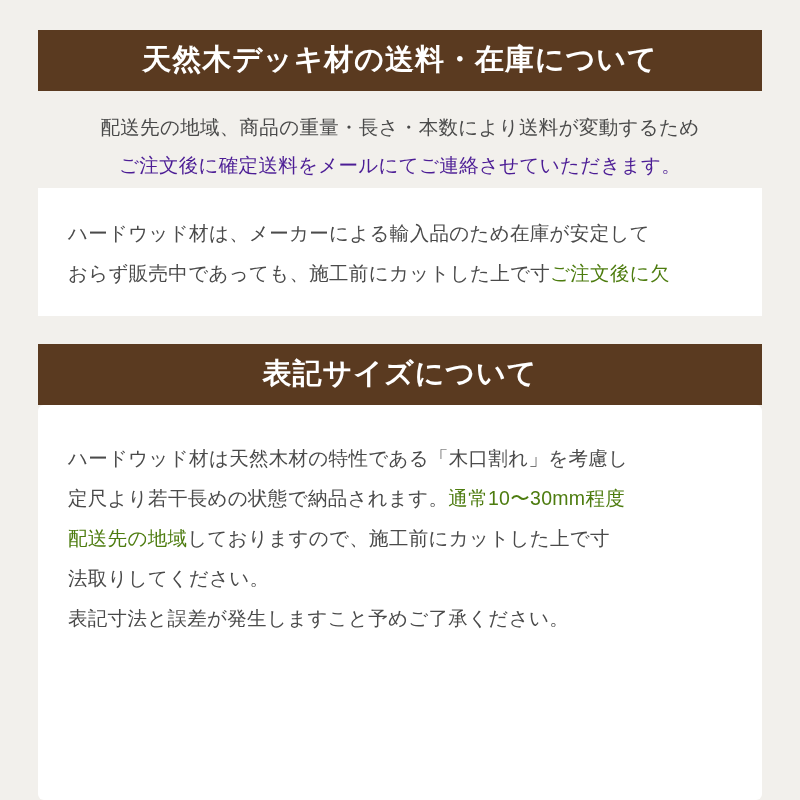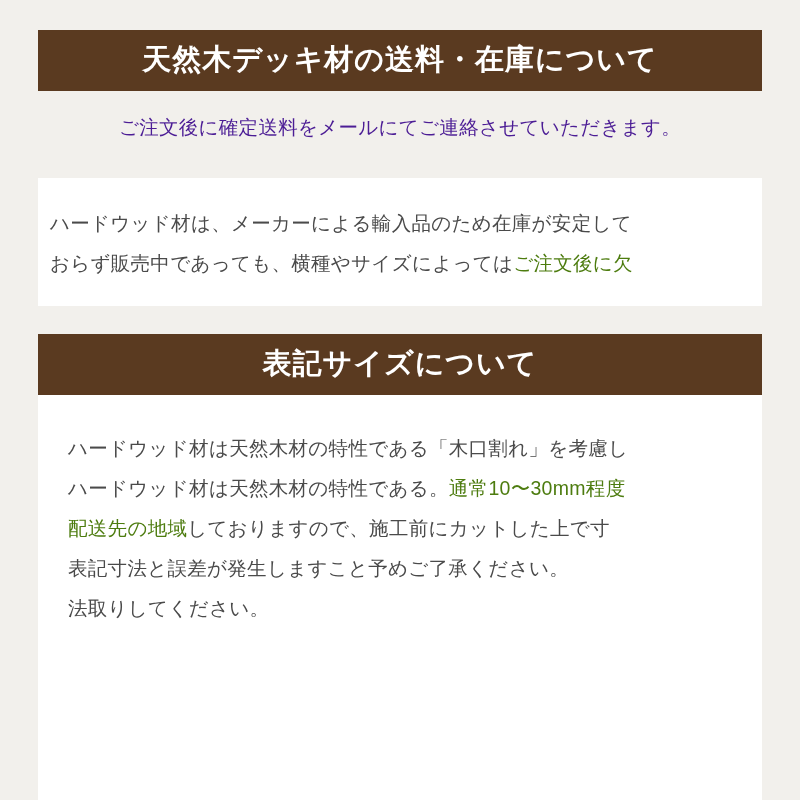--- a/index.html
+++ b/index.html
@@ -40,22 +40,22 @@
     font-size: 19.5px;
     line-height: 1.92;
     color: #4a4a4a;
     letter-spacing: 0.3px;
   }
   .intro .alert {
     color: #4c1d95;
   }
   .card {
     background: #ffffff;
-    margin-top: 31px;
-    padding: 26px 30px 24px 12px;
+    margin-top: 4px;
+    padding: 26px 30px 24px 30px;
     box-sizing: border-box;
   }
   .card p {
     margin: 0;
     font-size: 19.5px;
     line-height: 1.95;
     color: #4a4a4a;
     letter-spacing: 0.3px;
   }
   .card p + p {
@@ -64,41 +64,43 @@
   .card .alert {
     color: #4d7c0f;
   }
   .band.second {
     margin-top: 28px;
   }
   .card.size-card {
     margin-top: 0;
     padding: 34px 30px 30px 30px;
     flex: 1;
+    border-radius: 6px;
   }
 </style>
 </head>
 <body>
 
 <div class="page">
 
   <div class="band first">天然木デッキ材の送料・在庫について</div>
 
   <div class="intro">
+    <div>配送先の地域、商品の重量・長さ・本数により送料が変動するため</div>
     <div class="alert">ご注文後に確定送料をメールにてご連絡させていただきます。</div>
   </div>
 
   <div class="card">
     <p>ハードウッド材は、メーカーによる輸入品のため在庫が安定して</p>
-    <p><span>おらず販売中であっても、横種やサイズによっては</span><span class="alert">ご注文後に欠</span></p>
+    <p><span>おらず販売中であっても、施工前にカットした上で寸</span><span class="alert">ご注文後に欠</span></p>
   </div>
 
   <div class="band second">表記サイズについて</div>
 
   <div class="card size-card">
     <p>ハードウッド材は天然木材の特性である「木口割れ」を考慮し</p>
-    <p><span>ハードウッド材は天然木材の特性である。</span><span class="alert">通常10〜30mm程度</span></p>
+    <p><span>定尺より若干長めの状態で納品されます。</span><span class="alert">通常10〜30mm程度</span></p>
     <p><span class="alert">配送先の地域</span><span>しておりますので、施工前にカットした上で寸</span></p>
+    <p>法取りしてください。</p>
     <p>表記寸法と誤差が発生しますこと予めご了承ください。</p>
-    <p>法取りしてください。</p>
   </div>
 
 </div>
 
 </body></html>

